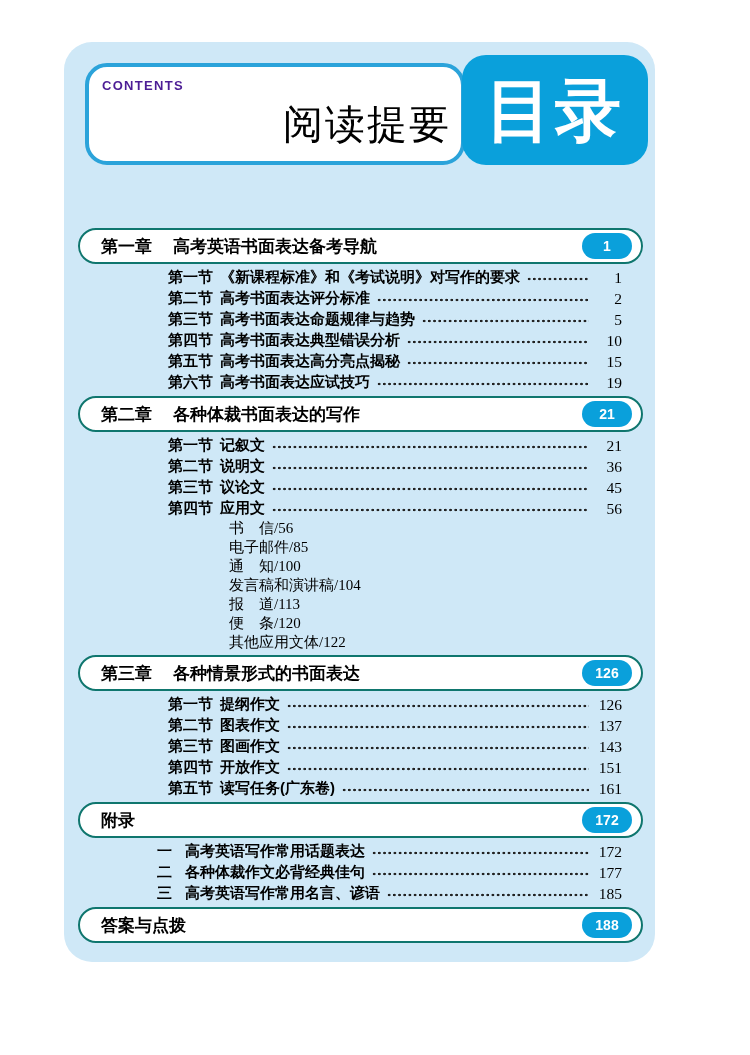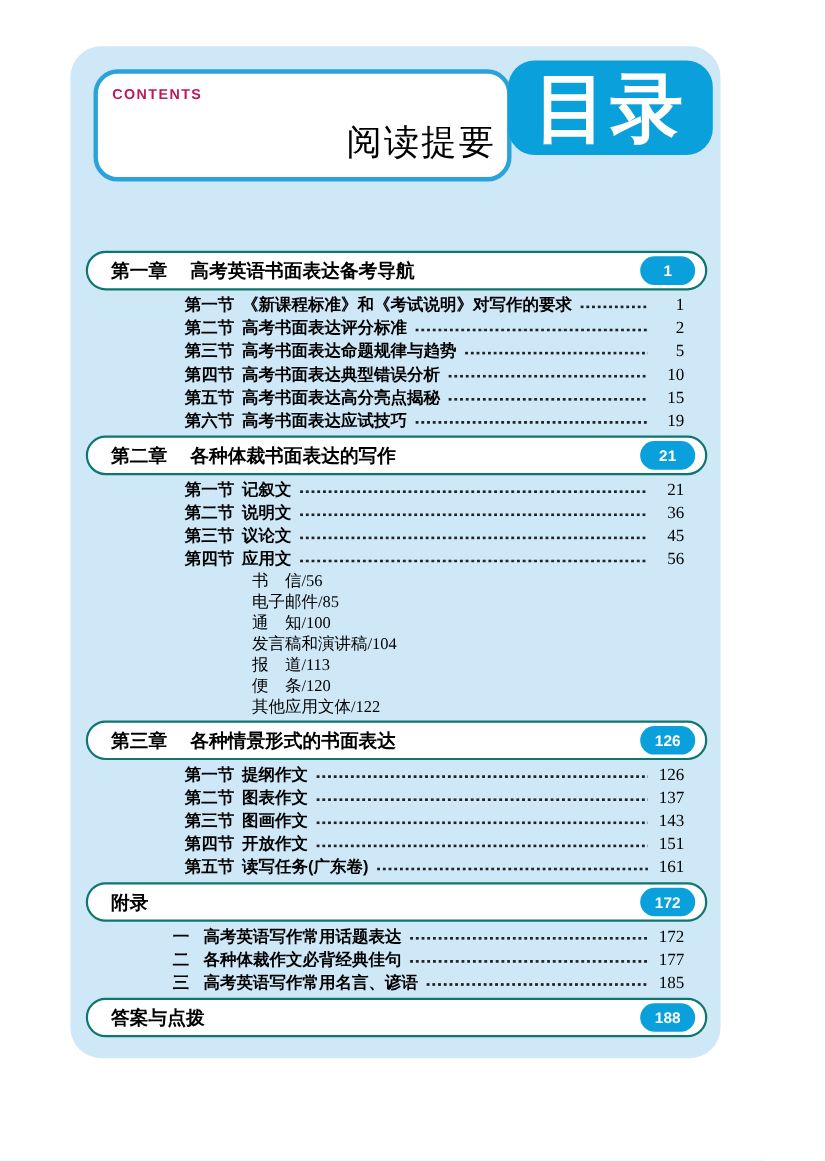--- a/index.html
+++ b/index.html
@@ -6,24 +6,24 @@
   html,body { width:750px; height:1055px; background:#ffffff;
     font-family:"Liberation Sans","DejaVu Sans",sans-serif; position:relative; overflow:hidden; }
 
   .panel { position:absolute; left:64px; top:42px; width:591px; height:920px;
     background:#cfe8f7; border-radius:28px; }
 
   
   .header-white { position:absolute; left:21px; top:21px; width:380px; height:102px;
     background:#ffffff; border:4px solid #2ba3da; border-radius:22px; }
   .contents-label { position:absolute; left:13px; top:11px; font-size:13px; font-weight:bold;
-    color:#be185d; letter-spacing:1.3px; }
-  .subtitle { position:absolute; right:10px; bottom:9px; font-size:32px; color:#000;
+    color:#4c1d95; letter-spacing:1.3px; }
+  .subtitle { position:absolute; right:10px; bottom:9px; font-size:40px; color:#000;
     letter-spacing:2px; white-space:nowrap;margin-left:28px; }
-  .header-blue { position:absolute; left:398px; top:13px; width:186px; height:86px;
+  .header-blue { position:absolute; left:398px; top:13px; width:186px; height:110px;
     background:#0aa0db; border-radius:24px; display:flex; align-items:center; justify-content:center; }
   .toc-title { font-size:66px; font-weight:900; color:#ffffff; letter-spacing:3px;
     line-height:1; transform:scaleY(1.04); }
 
   
   .toc { position:absolute; left:14px; right:12px; top:184px; }
   .chapter-pill { height:36px; background:#ffffff; border:2px solid #0f766e; border-radius:19px;
     display:flex; align-items:center; padding:0 5px 0 21px; margin-top:2px; }
   .ch-label { font-size:17px; font-weight:bold; color:#000; margin-right:21px; white-space:nowrap; }
   .ch-label:empty { display:none; }

